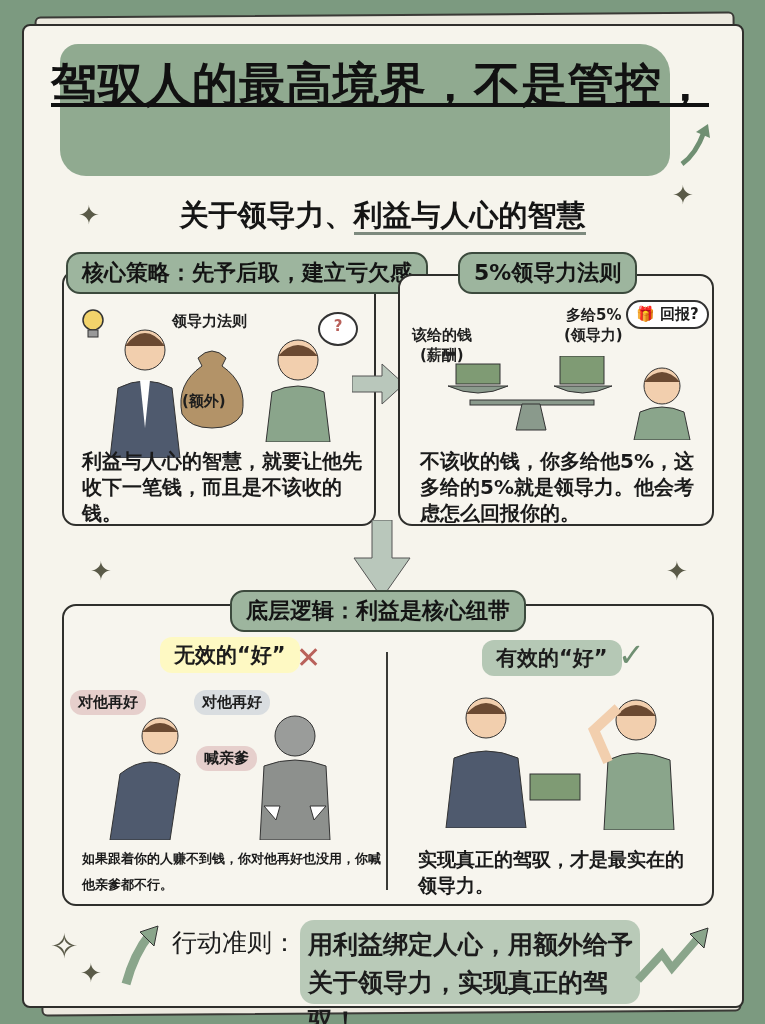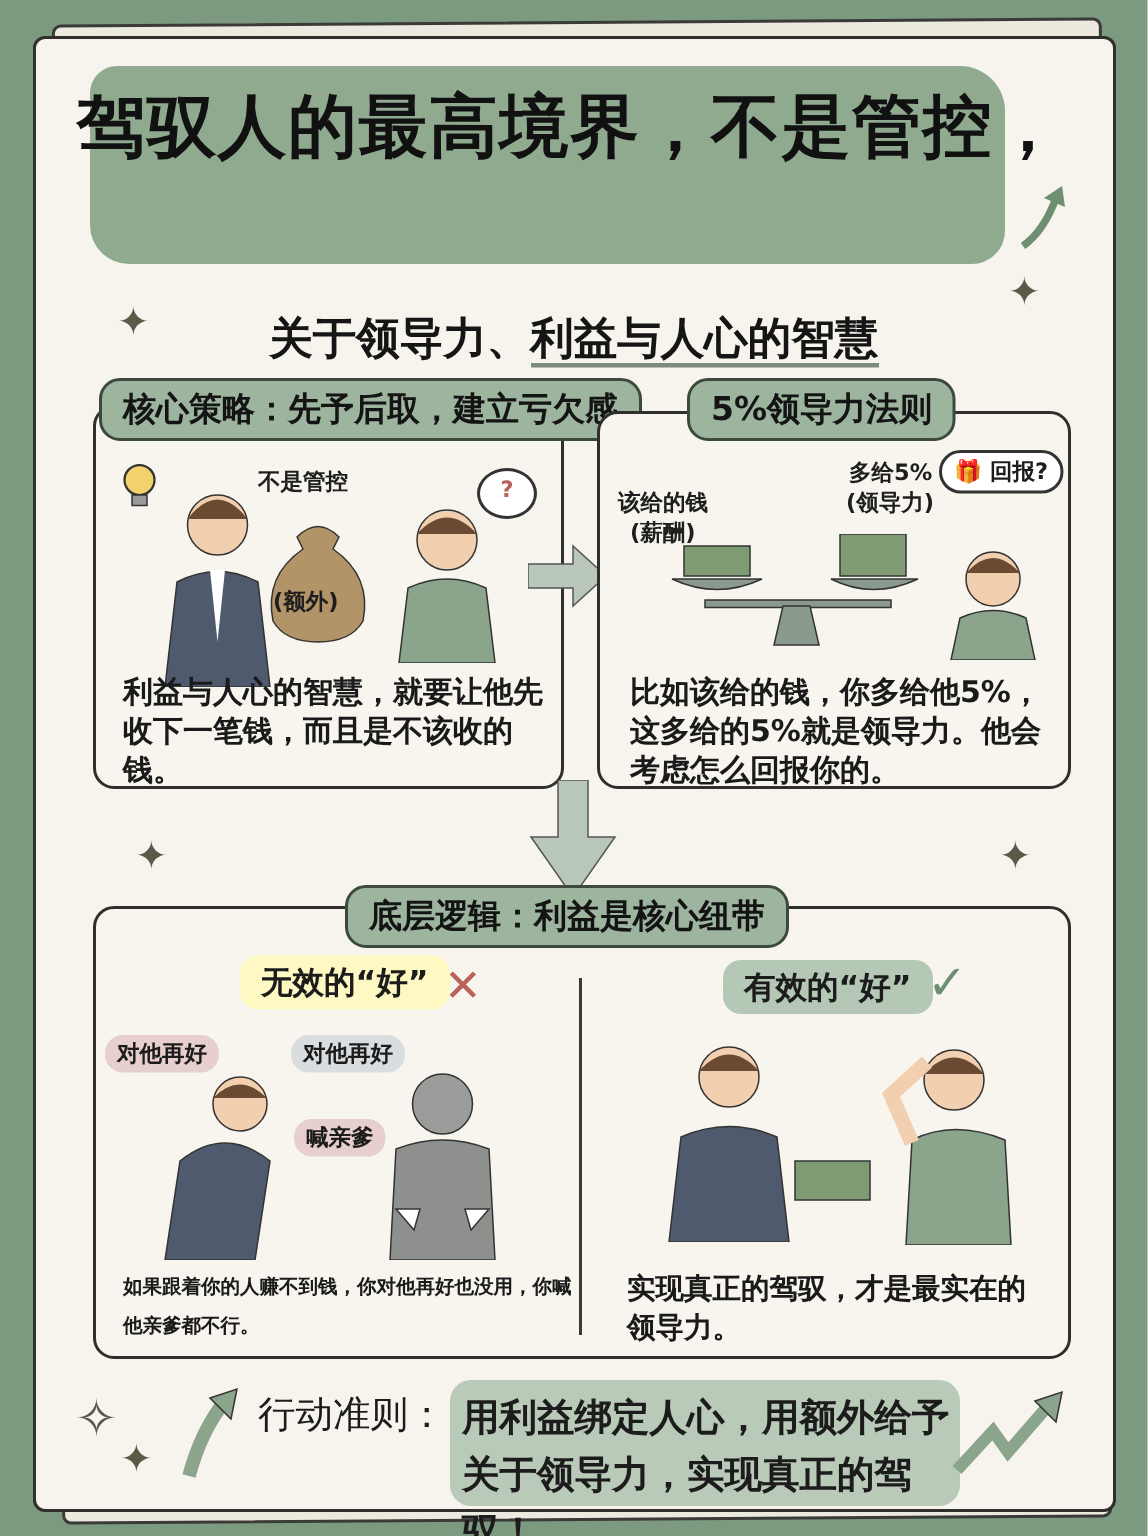--- a/index.html
+++ b/index.html
@@ -20,25 +20,25 @@
     background: #f6f4ec; border: 2px solid #2f2f2c; border-radius: 8px;
   }
   .title-band {
     position: absolute; left: 60px; top: 44px; width: 610px; height: 132px;
     background: #8aa58b; border-radius: 18px 30px 22px 26px;
     opacity: 0.95;
   }
   .title {
     position: absolute; left: 50px; top: 54px; width: 660px;
     text-align: center; font-weight: bold; font-size: 46px; line-height: 60px;
-    color: #111; letter-spacing: 1px;
+    color: #111; letter-spacing: 1px; text-decoration: underline;
   }
   .subtitle {
     position: absolute; left: 0; top: 196px; width: 765px; text-align: center;
-    font-size: 29px; font-weight: bold; color: #151515; margin-top: 10px;
+    font-size: 29px; font-weight: bold; color: #151515;
   }
   .subtitle .ul { border-bottom: 3px solid #7d8a7e; }
   .panel {
     position: absolute; border: 2px solid #2f2f2c; border-radius: 14px; background: #f7f5ee;
   }
   .pill {
     position: absolute; background: #9db59e; border: 2px solid #3c4a3d; border-radius: 14px;
     font-weight: bold; font-size: 22px; padding: 4px 14px; color: #141414; white-space: nowrap;
   }
   .caption {
@@ -85,21 +85,21 @@
 </div>
 
 <div class="panel" style="left:62px;top:270px;width:314px;height:256px"></div>
 <div class="pill" style="left:66px;top:252px">核心策略：先予后取，建立亏欠感</div>
 <div class="figure" style="left:78px;top:306px">
   <svg width="30" height="36" viewBox="0 0 30 36">
       <circle cx="15" cy="14" r="10" fill="#f2d36b" stroke="#333" stroke-width="1.5"></circle>
       <rect x="10" y="24" width="10" height="7" fill="#999" stroke="#333"></rect>
     </svg>
 </div>
-<div class="label" style="left:172px;top:312px">不是管控</div>
+<div class="label" style="left:172px;top:312px">领导力法则</div>
 <div class="figure" style="left:100px;top:318px">
   <svg width="90" height="140" viewBox="0 0 90 140">
     <circle cx="45" cy="32" r="20" fill="#f2cfae" stroke="#333"></circle>
     <path d="M25 28 Q45 2 65 28" fill="#6b4a32"></path>
     <path d="M10 140 L18 70 Q45 56 72 70 L80 140 Z" fill="#4f5a6e" stroke="#333"></path>
     <path d="M40 62 L45 110 L50 62 Z" fill="#fff"></path>
   </svg>
 </div>
 <div class="figure" style="left:172px;top:340px">
   <svg width="80" height="90" viewBox="0 0 80 90">
@@ -141,21 +141,21 @@
   <span style="color:#8a6b4a">🎁</span>
   <span>回报?</span>
 </div>
 <div class="figure" style="left:630px;top:360px">
   <svg width="64" height="80" viewBox="0 0 64 80">
     <circle cx="32" cy="26" r="18" fill="#f2cfae" stroke="#333"></circle>
     <path d="M14 22 Q32 2 50 22" fill="#6b4a32"></path>
     <path d="M4 80 L10 52 Q32 42 54 52 L60 80 Z" fill="#8aa58b" stroke="#333"></path>
   </svg>
 </div>
-<div class="caption" style="left:420px;top:448px;width:290px">比如该给的钱，你多给他5%，这多给的5%就是领导力。他会考虑怎么回报你的。</div>
+<div class="caption" style="left:420px;top:448px;width:290px">不该收的钱，你多给他5%，这多给的5%就是领导力。他会考虑怎么回报你的。</div>
 
 <svg class="arrow-down" viewBox="0 0 60 80">
   <path d="M20 0 L40 0 L40 38 L58 38 L30 78 L2 38 L20 38 Z" fill="#b9c7bb" stroke="#555"></path>
 </svg>
 <div class="star" style="left:90px;top:556px">✦</div>
 <div class="star" style="left:666px;top:556px">✦</div>
 
 <div class="panel" style="left:62px;top:604px;width:652px;height:302px"></div>
 <div class="pill" style="left:230px;top:590px;font-size:22px">底层逻辑：利益是核心纽带</div>
 

